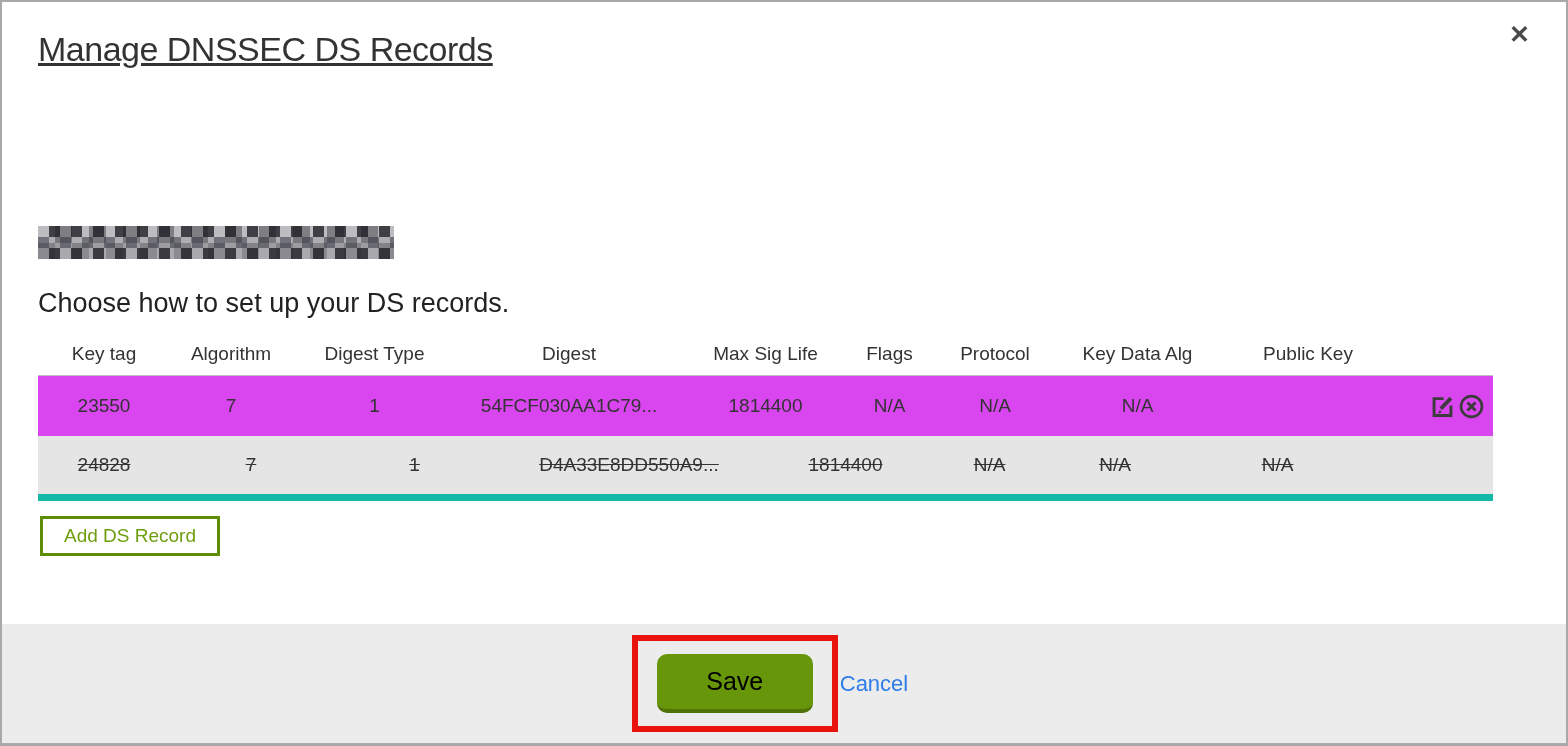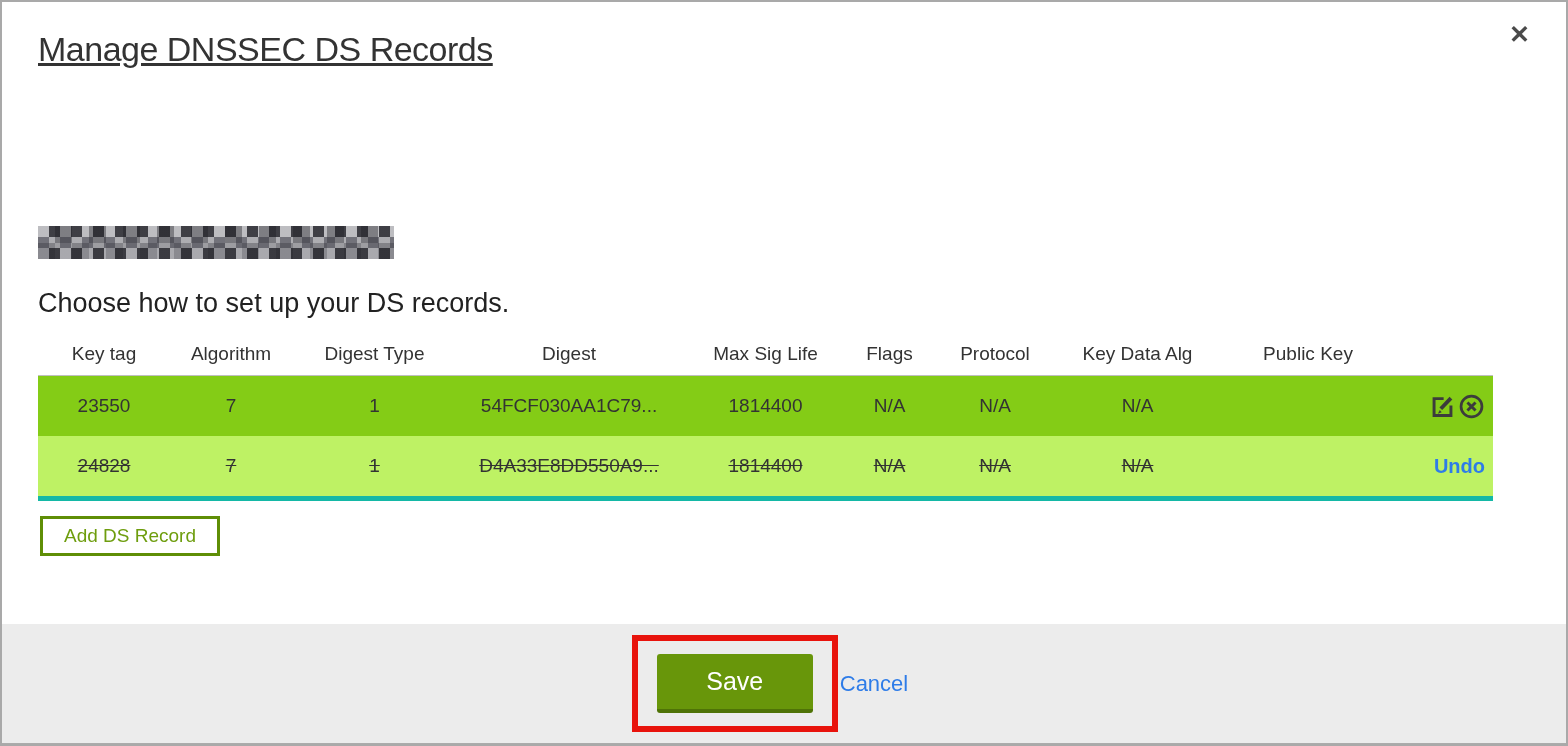--- a/index.html
+++ b/index.html
@@ -48,22 +48,22 @@
     width: 1455px;
     font-size: 19px; color: #333; text-align: center;
   }
   .t-row {
     display: grid;
     grid-template-columns: 120px 134px 153px 236px 157px 91px 120px 165px 176px 1fr;
     align-items: center;
   }
   .t-row > div { padding-left: 12px; white-space: nowrap; overflow: hidden; }
   .t-head { height: 44px; border-bottom: 1px solid #bfbfbf; }
-  .t-r1 { height: 60px; background: #84cc16; }
-  .t-r2 { height: 65px; background: #bef264; border-bottom: 5px solid #14b8a6; }
+  .t-r1 { height: 60px; background: #d946ef; }
+  .t-r2 { height: 65px; background: #e5e5e5; border-bottom: 7px solid #14b8a6; gap: 20px; }
   .t-r2 .cell { text-decoration: line-through; }
   .actions-cell {
     display: flex; justify-content: flex-end; align-items: center;
     padding-right: 8px; gap: 2px;
   }
   .icon-btn { width: 27px; height: 27px; cursor: pointer; display: block; }
   .undo-link, .cancel-link {
     color: #2e7ce8; cursor: pointer; text-decoration: none;
   }
   .undo-link { font-size: 20px; font-weight: bold; }
@@ -90,22 +90,22 @@
   .annotation-box {
     border: 6px solid #e8130c;
     padding: 13px 19px;
     background: transparent;
   }
   .save-btn {
     width: 156px; height: 59px;
     background: #68960a;
     border: none;
     border-bottom: 4px solid #4f7307;
-    border-radius: 3px;
-    color: #ffffff; font-size: 25px;
+    border-radius: 10px;
+    color: #000000; font-size: 25px;
     font-family: "Liberation Sans", sans-serif;
     cursor: pointer;
   }
   .cancel-link { font-size: 22px; margin-left: 2px; }
 
   .bottom-line { position: absolute; left: 0; top: 741px; width: 100%; height: 1px; background: #ababab; }
   .bottom-strip {
     position: absolute; left: 0; top: 742px; width: 100%; height: 4px;
     background: repeating-linear-gradient(90deg, #c9c9c9 0 26px, #dedede 26px 70px);
   }

